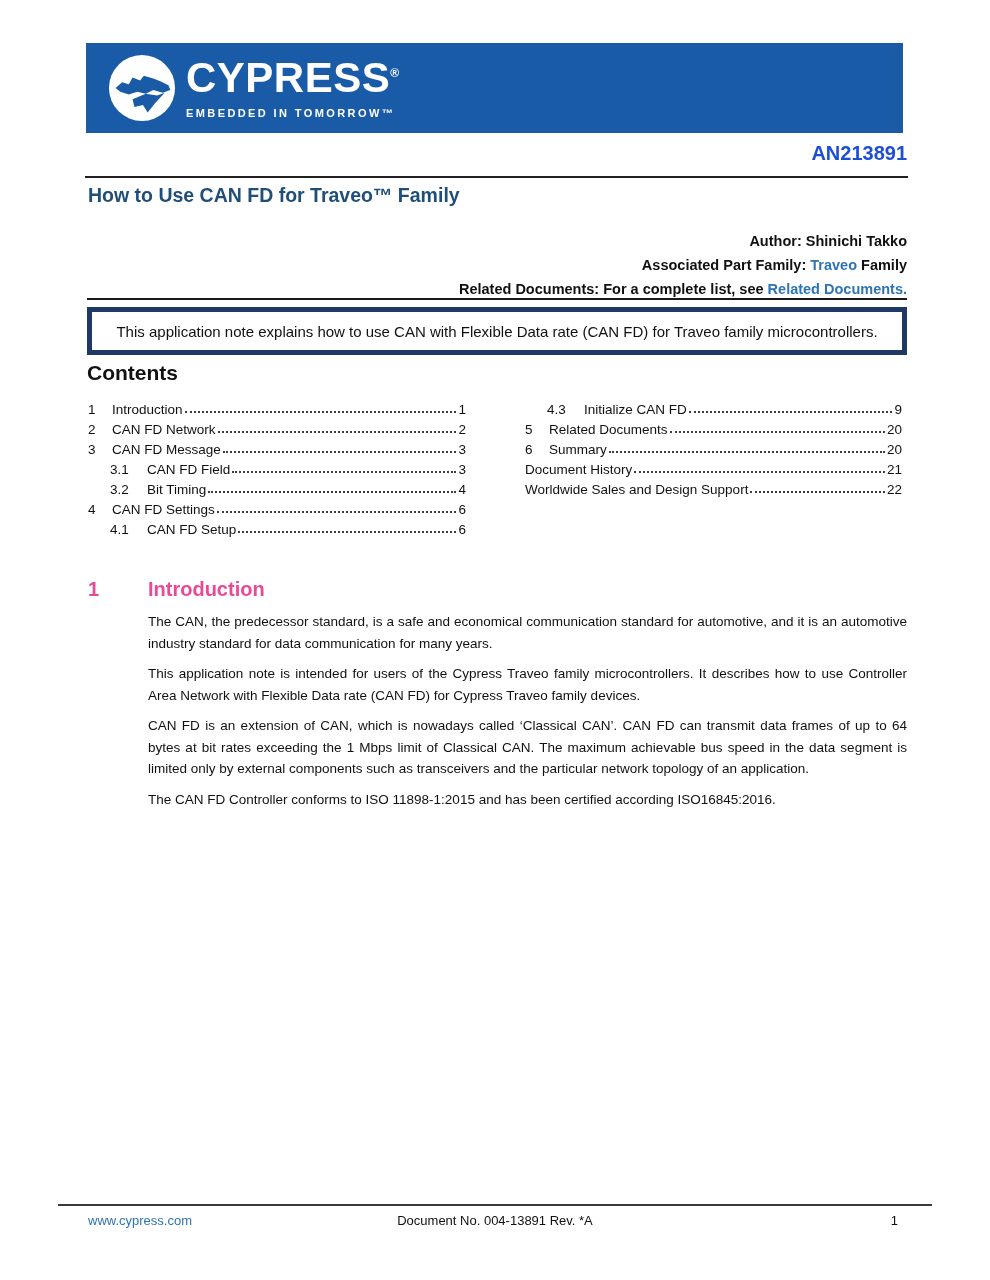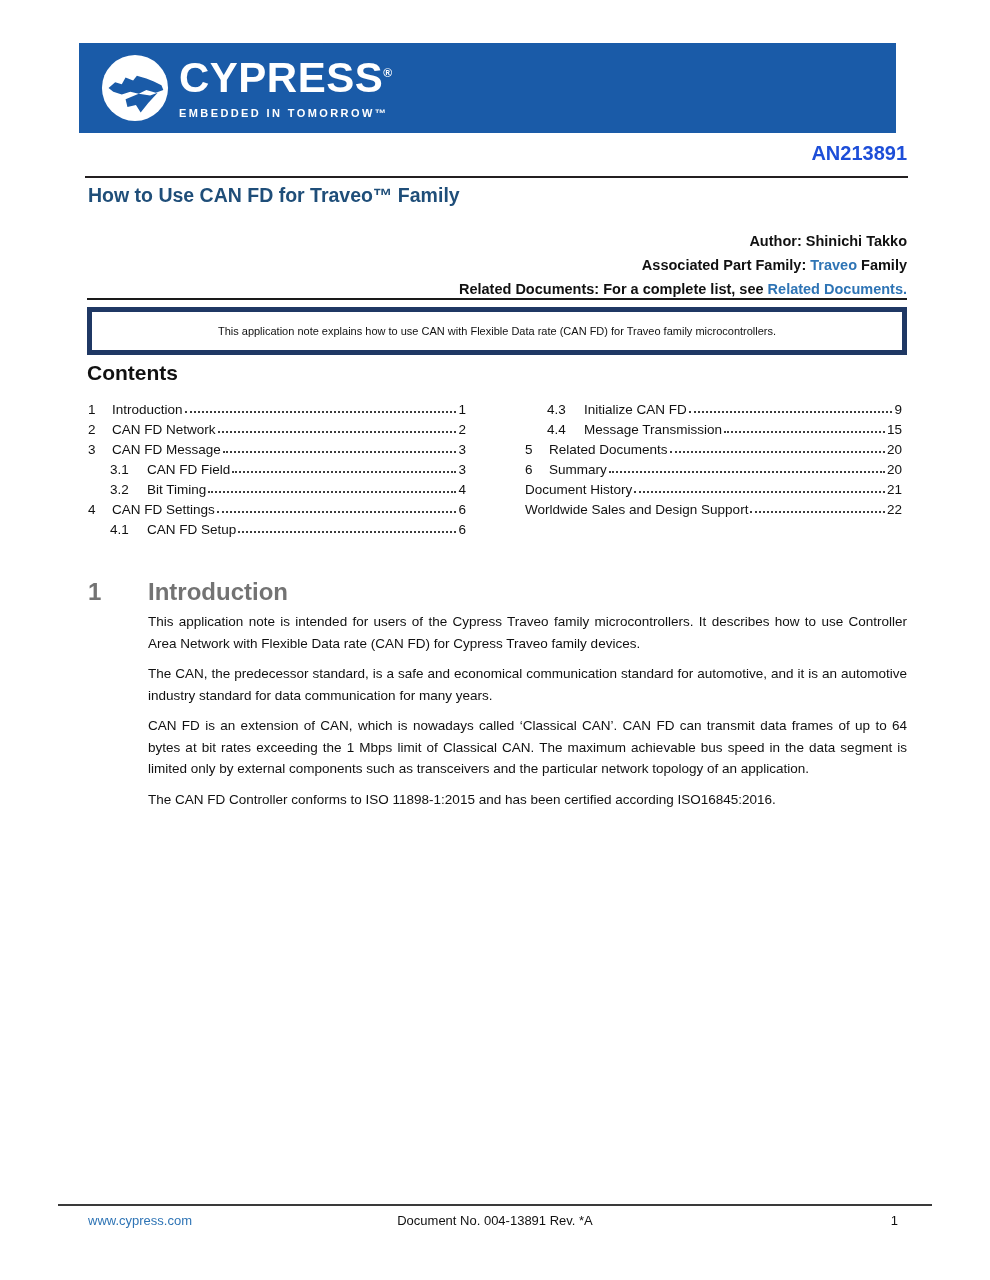--- a/index.html
+++ b/index.html
@@ -9,21 +9,21 @@
     height: 1280px;
     background: #ffffff;
     font-family: "Liberation Sans", sans-serif;
     color: #111111;
     overflow: hidden;
   }
 
   
   .logo-bar {
     position: absolute;
-    left: 79px; top: 43px;
+    left: 86px; top: 43px;
     width: 817px; height: 90px;
     background: #1A5BA8;
     display: flex;
     align-items: center;
     padding-left: 22px;
     box-sizing: border-box;
   }
   .logo-globe { width: 68px; height: 68px; flex: 0 0 auto; }
   .logo-text { margin-left: 10px; color: #ffffff; }
   .logo-name {
@@ -87,21 +87,21 @@
   .abstract-box {
     position: absolute;
     left: 87px; top: 307px;
     width: 820px; height: 48px;
     box-sizing: border-box;
     border: 5px solid #1F3864;
     background: #ffffff;
     display: flex;
     align-items: center;
     justify-content: center;
-    font-size: 11px;
+    font-size: 15px;
     color: #111111;
   }
 
   
   .contents-heading {
     position: absolute;
     left: 87px; top: 361px;
     font-size: 21px;
     font-weight: bold;
     color: #111111;
@@ -124,23 +124,23 @@
     min-width: 8px;
     border-bottom: 2px dotted #3c3c3c;
     margin: 0 2px 4px 2px;
   }
   .toc-page { white-space: nowrap; }
 
   
   .section-heading {
     position: absolute;
     left: 88px; top: 578px;
-    font-size: 24px;
-    font-weight: bold;
-    color: #737373;
+    font-size: 20px;
+    font-weight: bold;
+    color: #ec4899;
   }
   .sec-num { display: inline-block; width: 60px; }
   .body-text {
     position: absolute;
     left: 148px; top: 611px;
     width: 759px;
     font-size: 13.5px;
     line-height: 21.5px;
     text-align: justify;
     color: #111111;
@@ -243,26 +243,20 @@
     </div>
   </div>
 
   <div class="toc-col toc-right">
     <div class="toc-row lv2">
       <span class="toc-num">4.3</span>
         <span class="toc-title">Initialize CAN FD</span>
         <span class="leader"></span>
         <span class="toc-page">9</span>
     </div>
-    <div class="toc-row lv2">
-      <span class="toc-num">4.4</span>
-        <span class="toc-title">Message Transmission</span>
-        <span class="leader"></span>
-        <span class="toc-page">15</span>
-    </div>
     <div class="toc-row">
       <span class="toc-num">5</span>
         <span class="toc-title">Related Documents</span>
         <span class="leader"></span>
         <span class="toc-page">20</span>
     </div>
     <div class="toc-row">
       <span class="toc-num">6</span>
         <span class="toc-title">Summary</span>
         <span class="leader"></span>
@@ -277,22 +271,22 @@
       <span class="toc-title">Worldwide Sales and Design Support</span>
         <span class="leader"></span>
         <span class="toc-page">22</span>
     </div>
   </div>
 
   <div class="section-heading">
     <span class="sec-num">1</span><span>Introduction</span>
   </div>
   <div class="body-text">
+    <p>The CAN, the predecessor standard, is a safe and economical communication standard for automotive, and it is an automotive industry standard for data communication for many years.</p>
     <p>This application note is intended for users of the Cypress Traveo family microcontrollers. It describes how to use Controller Area Network with Flexible Data rate (CAN FD) for Cypress Traveo family devices.</p>
-    <p>The CAN, the predecessor standard, is a safe and economical communication standard for automotive, and it is an automotive industry standard for data communication for many years.</p>
     <p>CAN FD is an extension of CAN, which is nowadays called ‘Classical CAN’. CAN FD can transmit data frames of up to 64 bytes at bit rates exceeding the 1 Mbps limit of Classical CAN. The maximum achievable bus speed in the data segment is limited only by external components such as transceivers and the particular network topology of an application.</p>
     <p>The CAN FD Controller conforms to ISO 11898-1:2015 and has been certified according ISO16845:2016.</p>
   </div>
 
   <div class="footer-rule"></div>
   <div class="footer">
     <span class="site link">www.cypress.com</span>
     <span class="docno">Document No. 004-13891 Rev. *A</span>
     <span class="pageno">1</span>
   </div>

